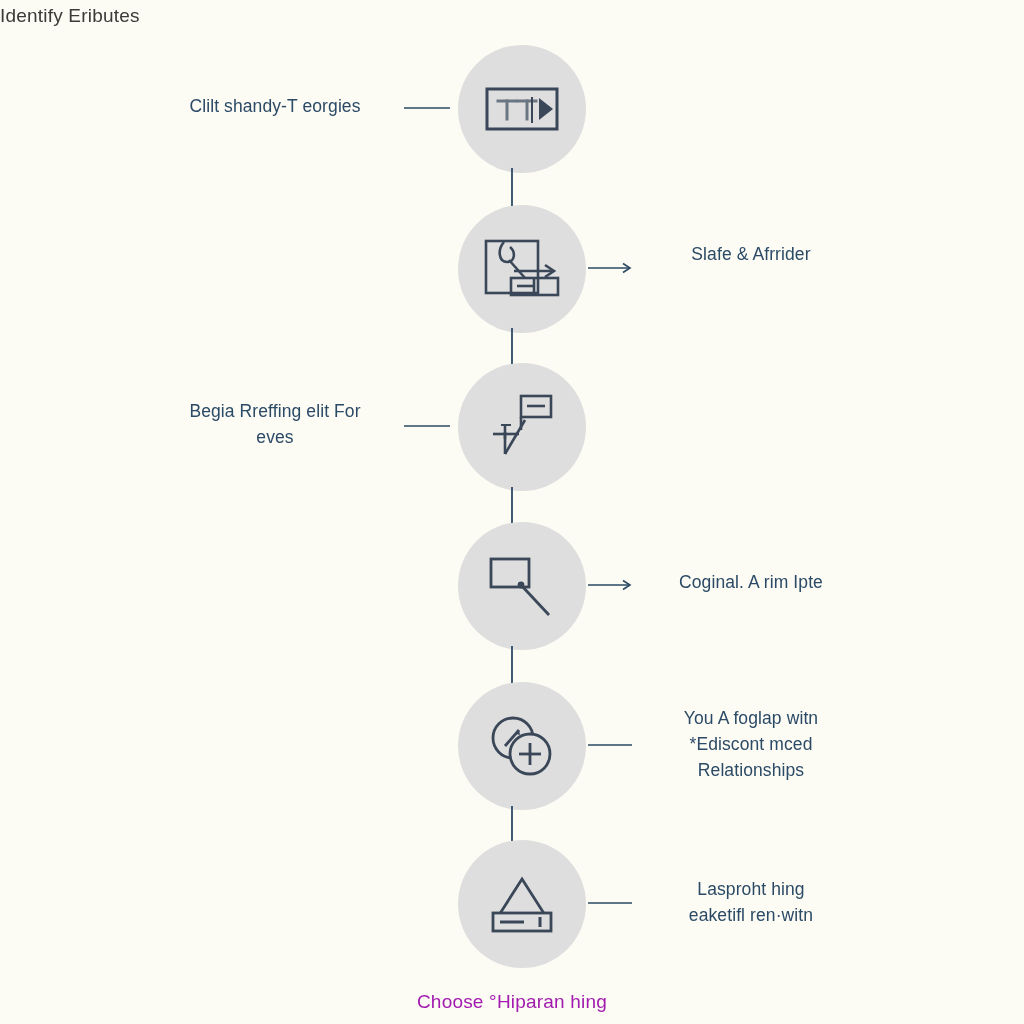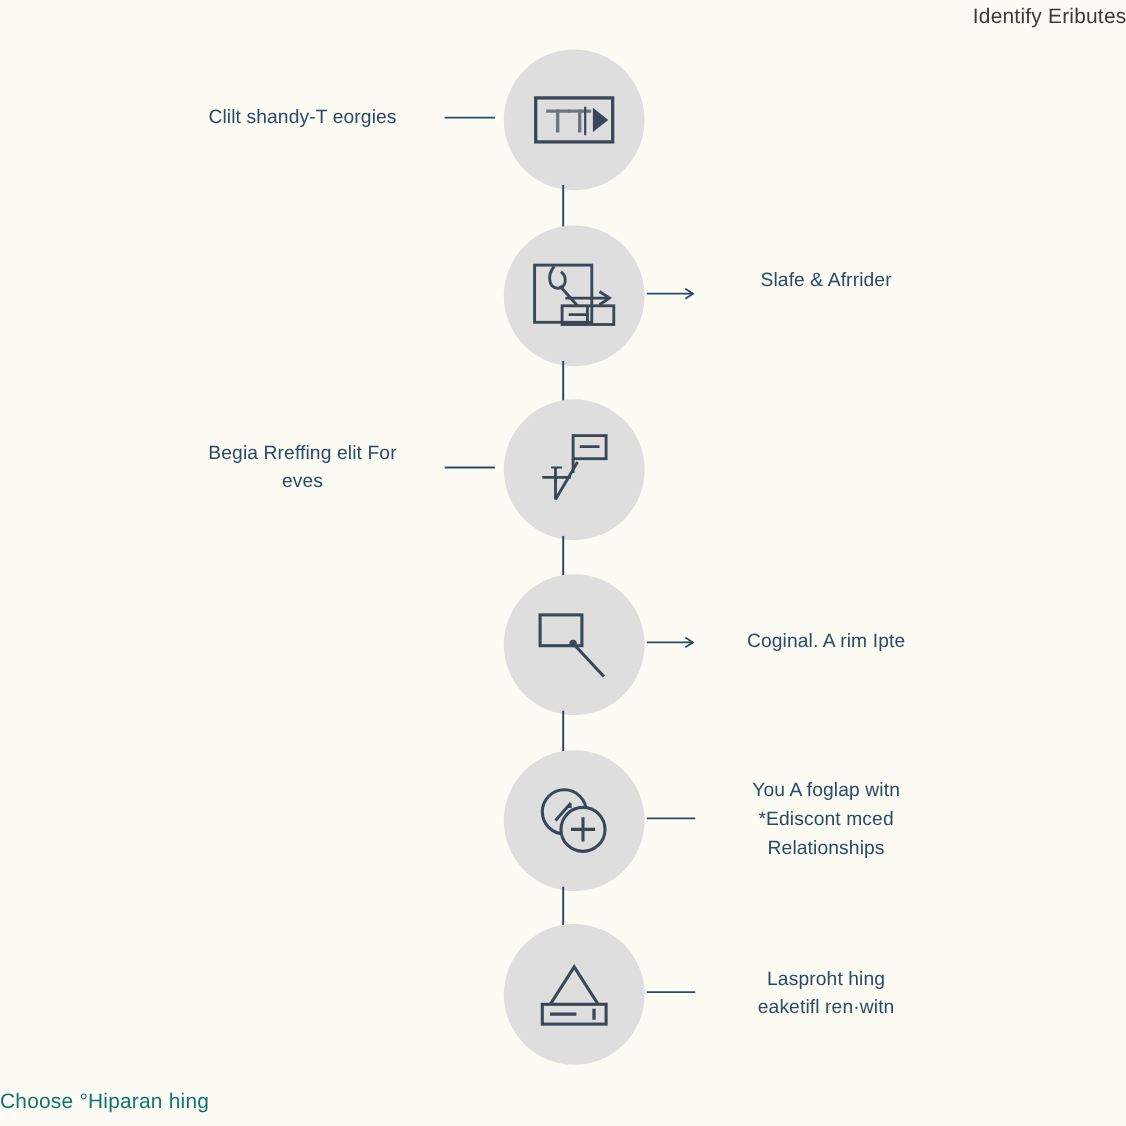--- a/index.html
+++ b/index.html
@@ -19,36 +19,36 @@
     position: absolute;
     inset: 0;
   }
 
   
   .diagram-title {
     position: absolute;
     top: 0;
     left: 0;
     width: 1024px;
-    text-align: right;
+    text-align: left;
     font-size: 19px;
     letter-spacing: 0.2px;
     color: #3A3A38;
     line-height: 28px;
     padding-top: 2px;
   }
   .diagram-caption {
     position: absolute;
     top: 988px;
     left: 0;
     width: 1024px;
-    text-align: left;
+    text-align: center;
     font-size: 19px;
     letter-spacing: 0.2px;
-    color: #0f766e;
+    color: #a21caf;
     line-height: 28px;
   }
 
   
   .node {
     position: absolute;
     left: 458px;
     width: 128px;
     height: 128px;
   }

